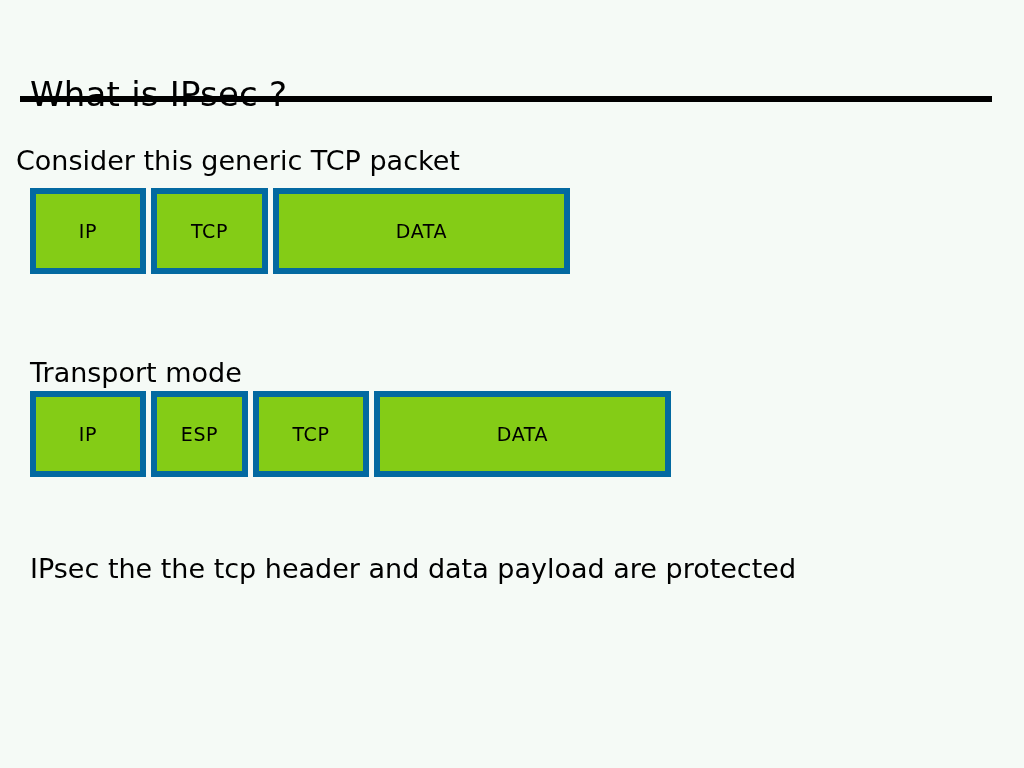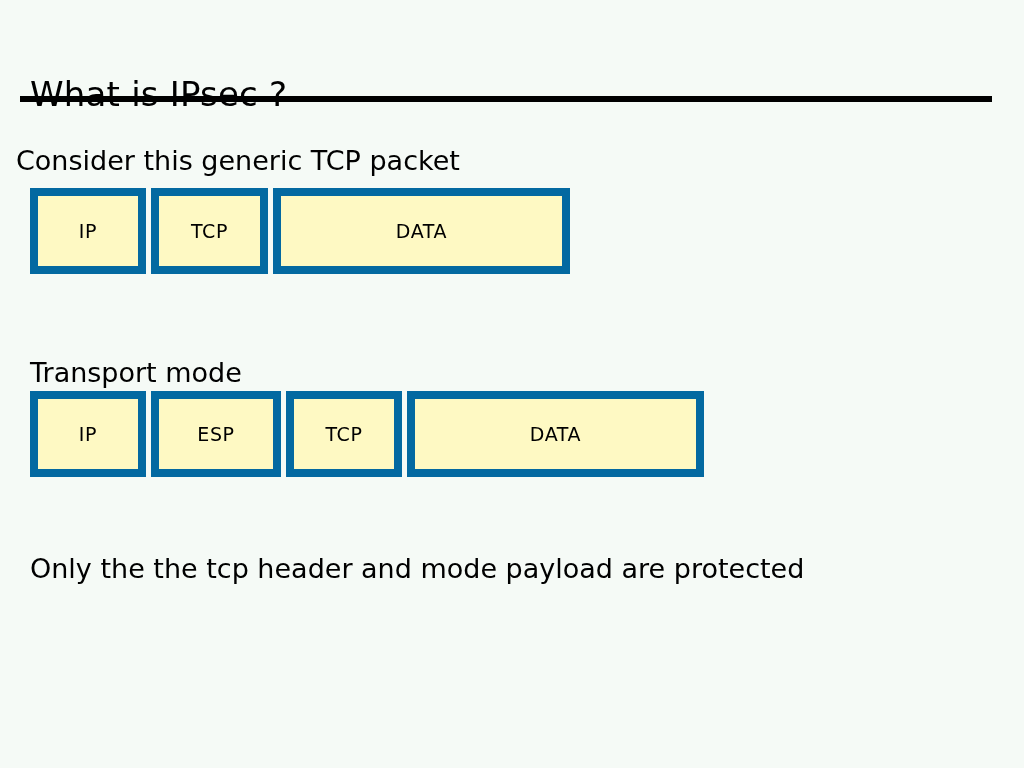--- a/index.html
+++ b/index.html
@@ -63,22 +63,22 @@
     left: 30px;
     display: flex;
     align-items: stretch;
     gap: 5px;
   }
   .packet-row.row-1 { top: 188px; height: 86px; }
   .packet-row.row-2 { top: 391px; height: 86px; }
 
   .packet-box {
     box-sizing: border-box;
-    border: 8px solid #0369a1;
-    background: #fef9c3;
+    border: 6px solid #0369a1;
+    background: #84cc16;
     display: flex;
     align-items: center;
     justify-content: center;
     font-size: 19px;
     line-height: 22px;
     letter-spacing: 0.6px;
     white-space: nowrap;
   }
 
   
@@ -114,26 +114,26 @@
       <span>DATA</span>
     </div>
   </div>
 
   <div class="section-heading heading-2">Transport mode</div>
 
   <div class="packet-row row-2">
     <div class="packet-box" style="width:116px;">
       <span>IP</span>
     </div>
-    <div class="packet-box" style="width:130px;">
+    <div class="packet-box" style="width:97px;">
       <span>ESP</span>
     </div>
     <div class="packet-box" style="width:116px;">
       <span>TCP</span>
     </div>
     <div class="packet-box" style="width:297px;">
       <span>DATA</span>
     </div>
   </div>
 
-  <div class="caption">Only the the tcp header and mode payload are protected</div>
+  <div class="caption">IPsec the the tcp header and data payload are protected</div>
 
 </div>
 
 </body></html>

